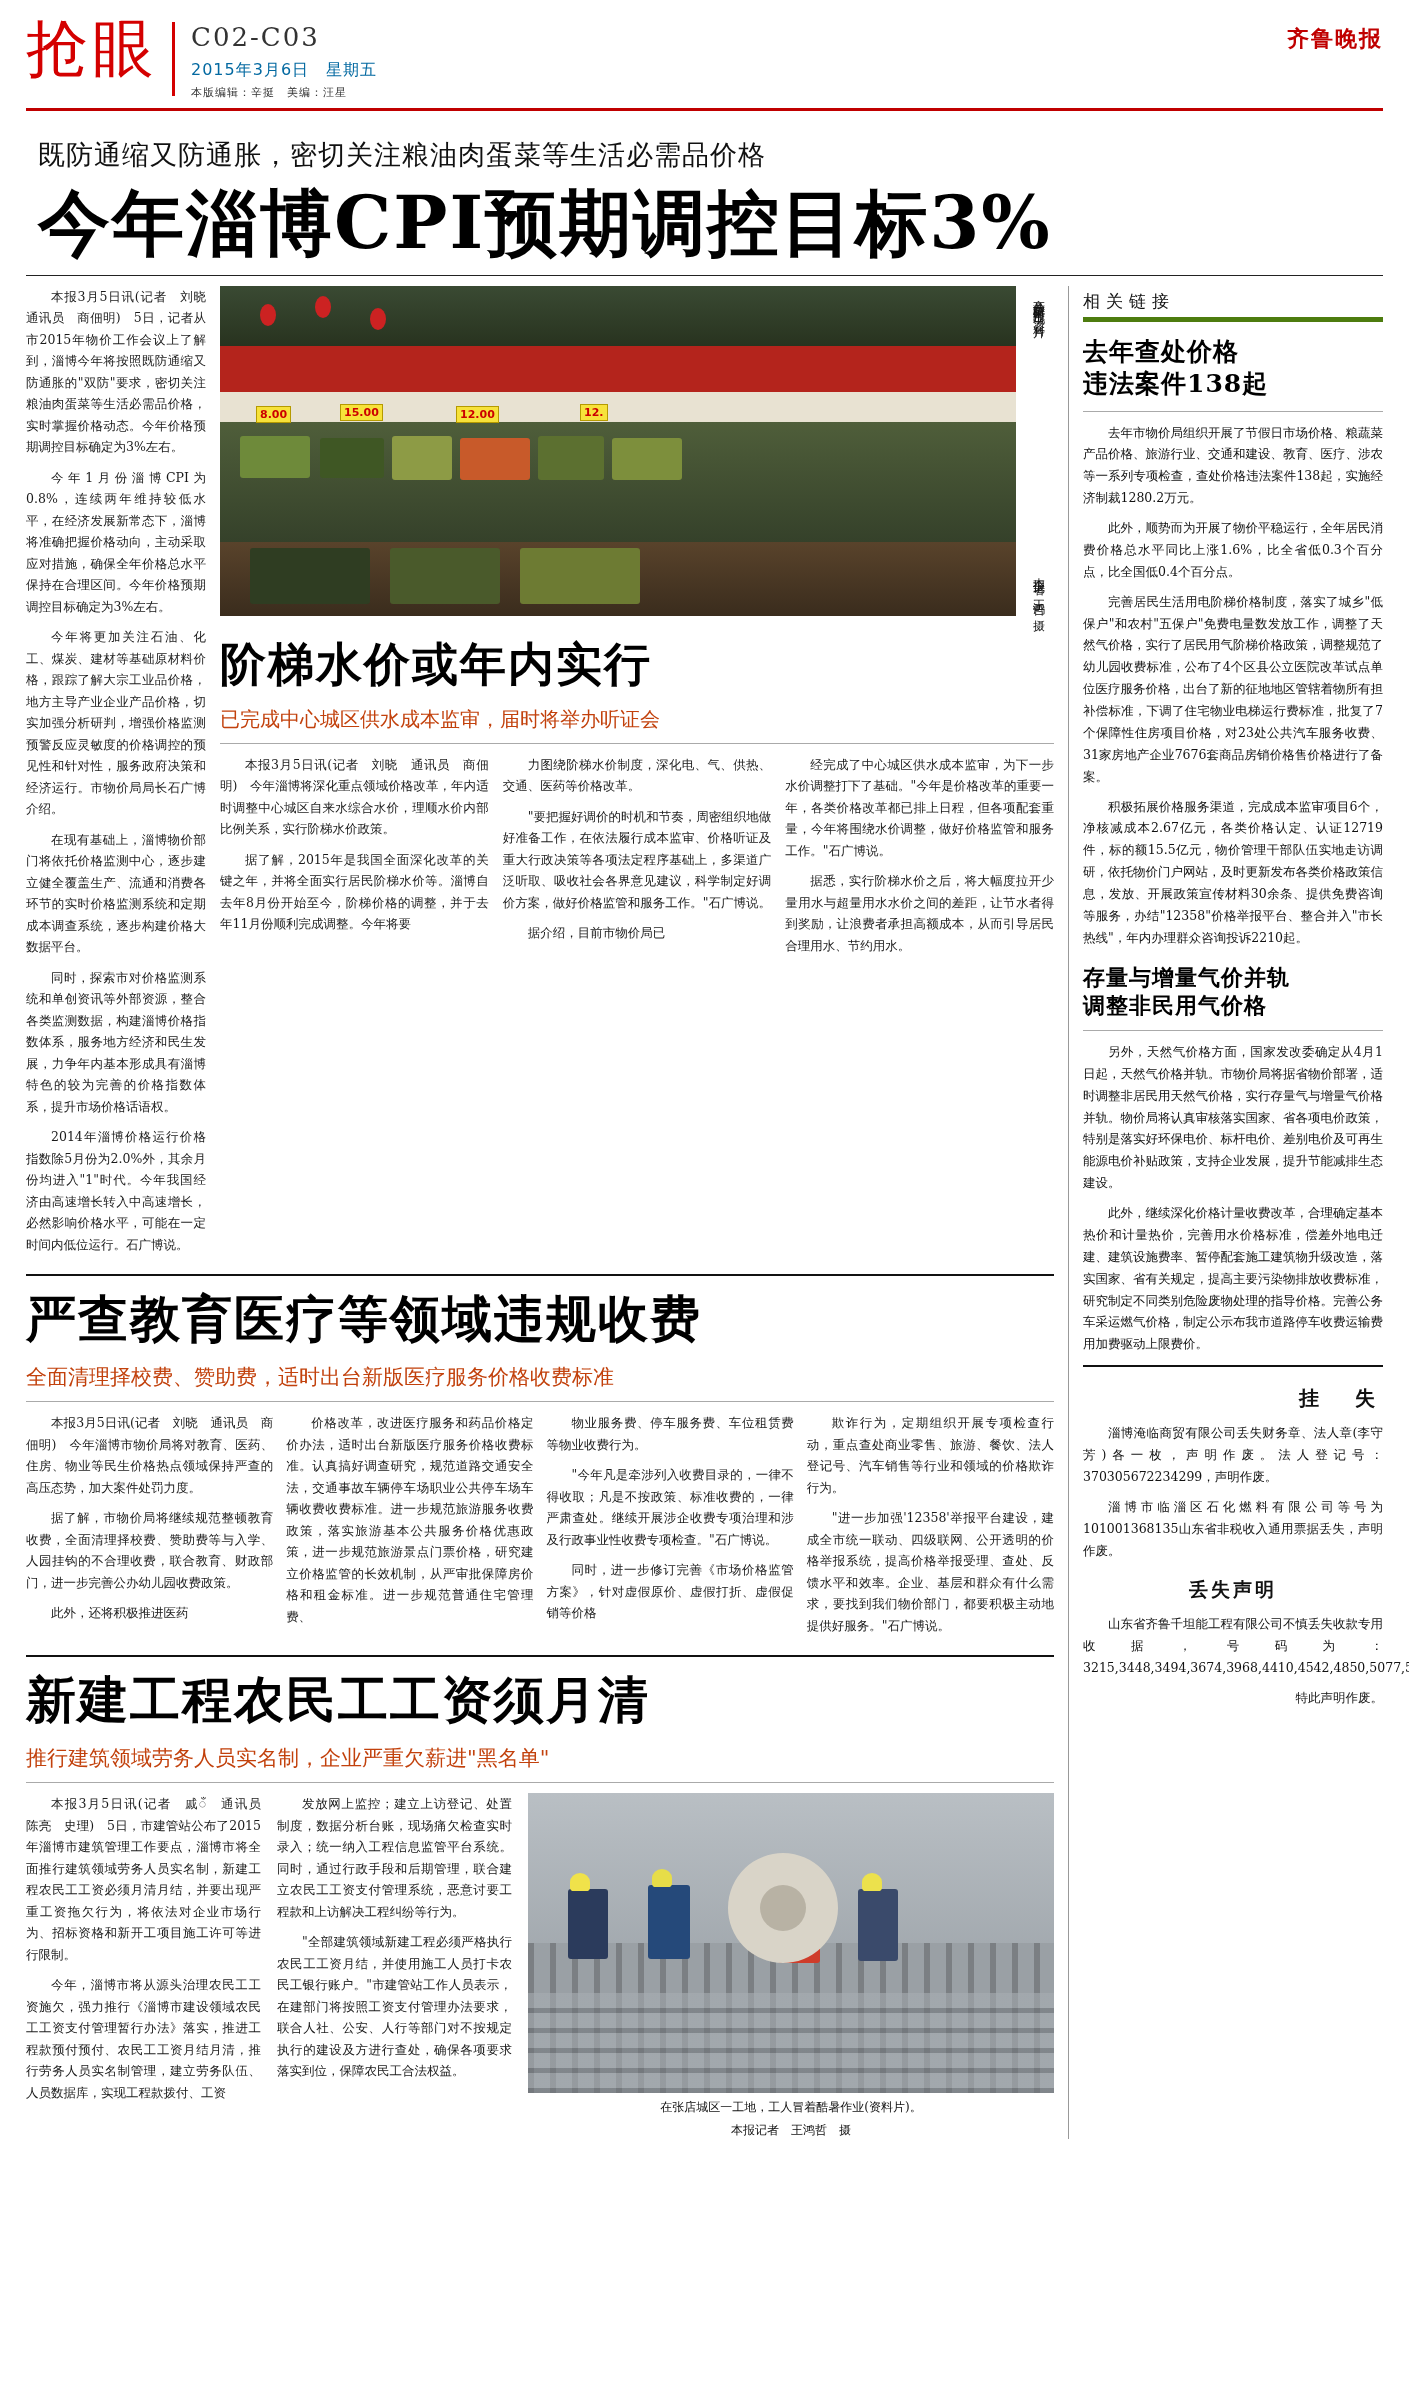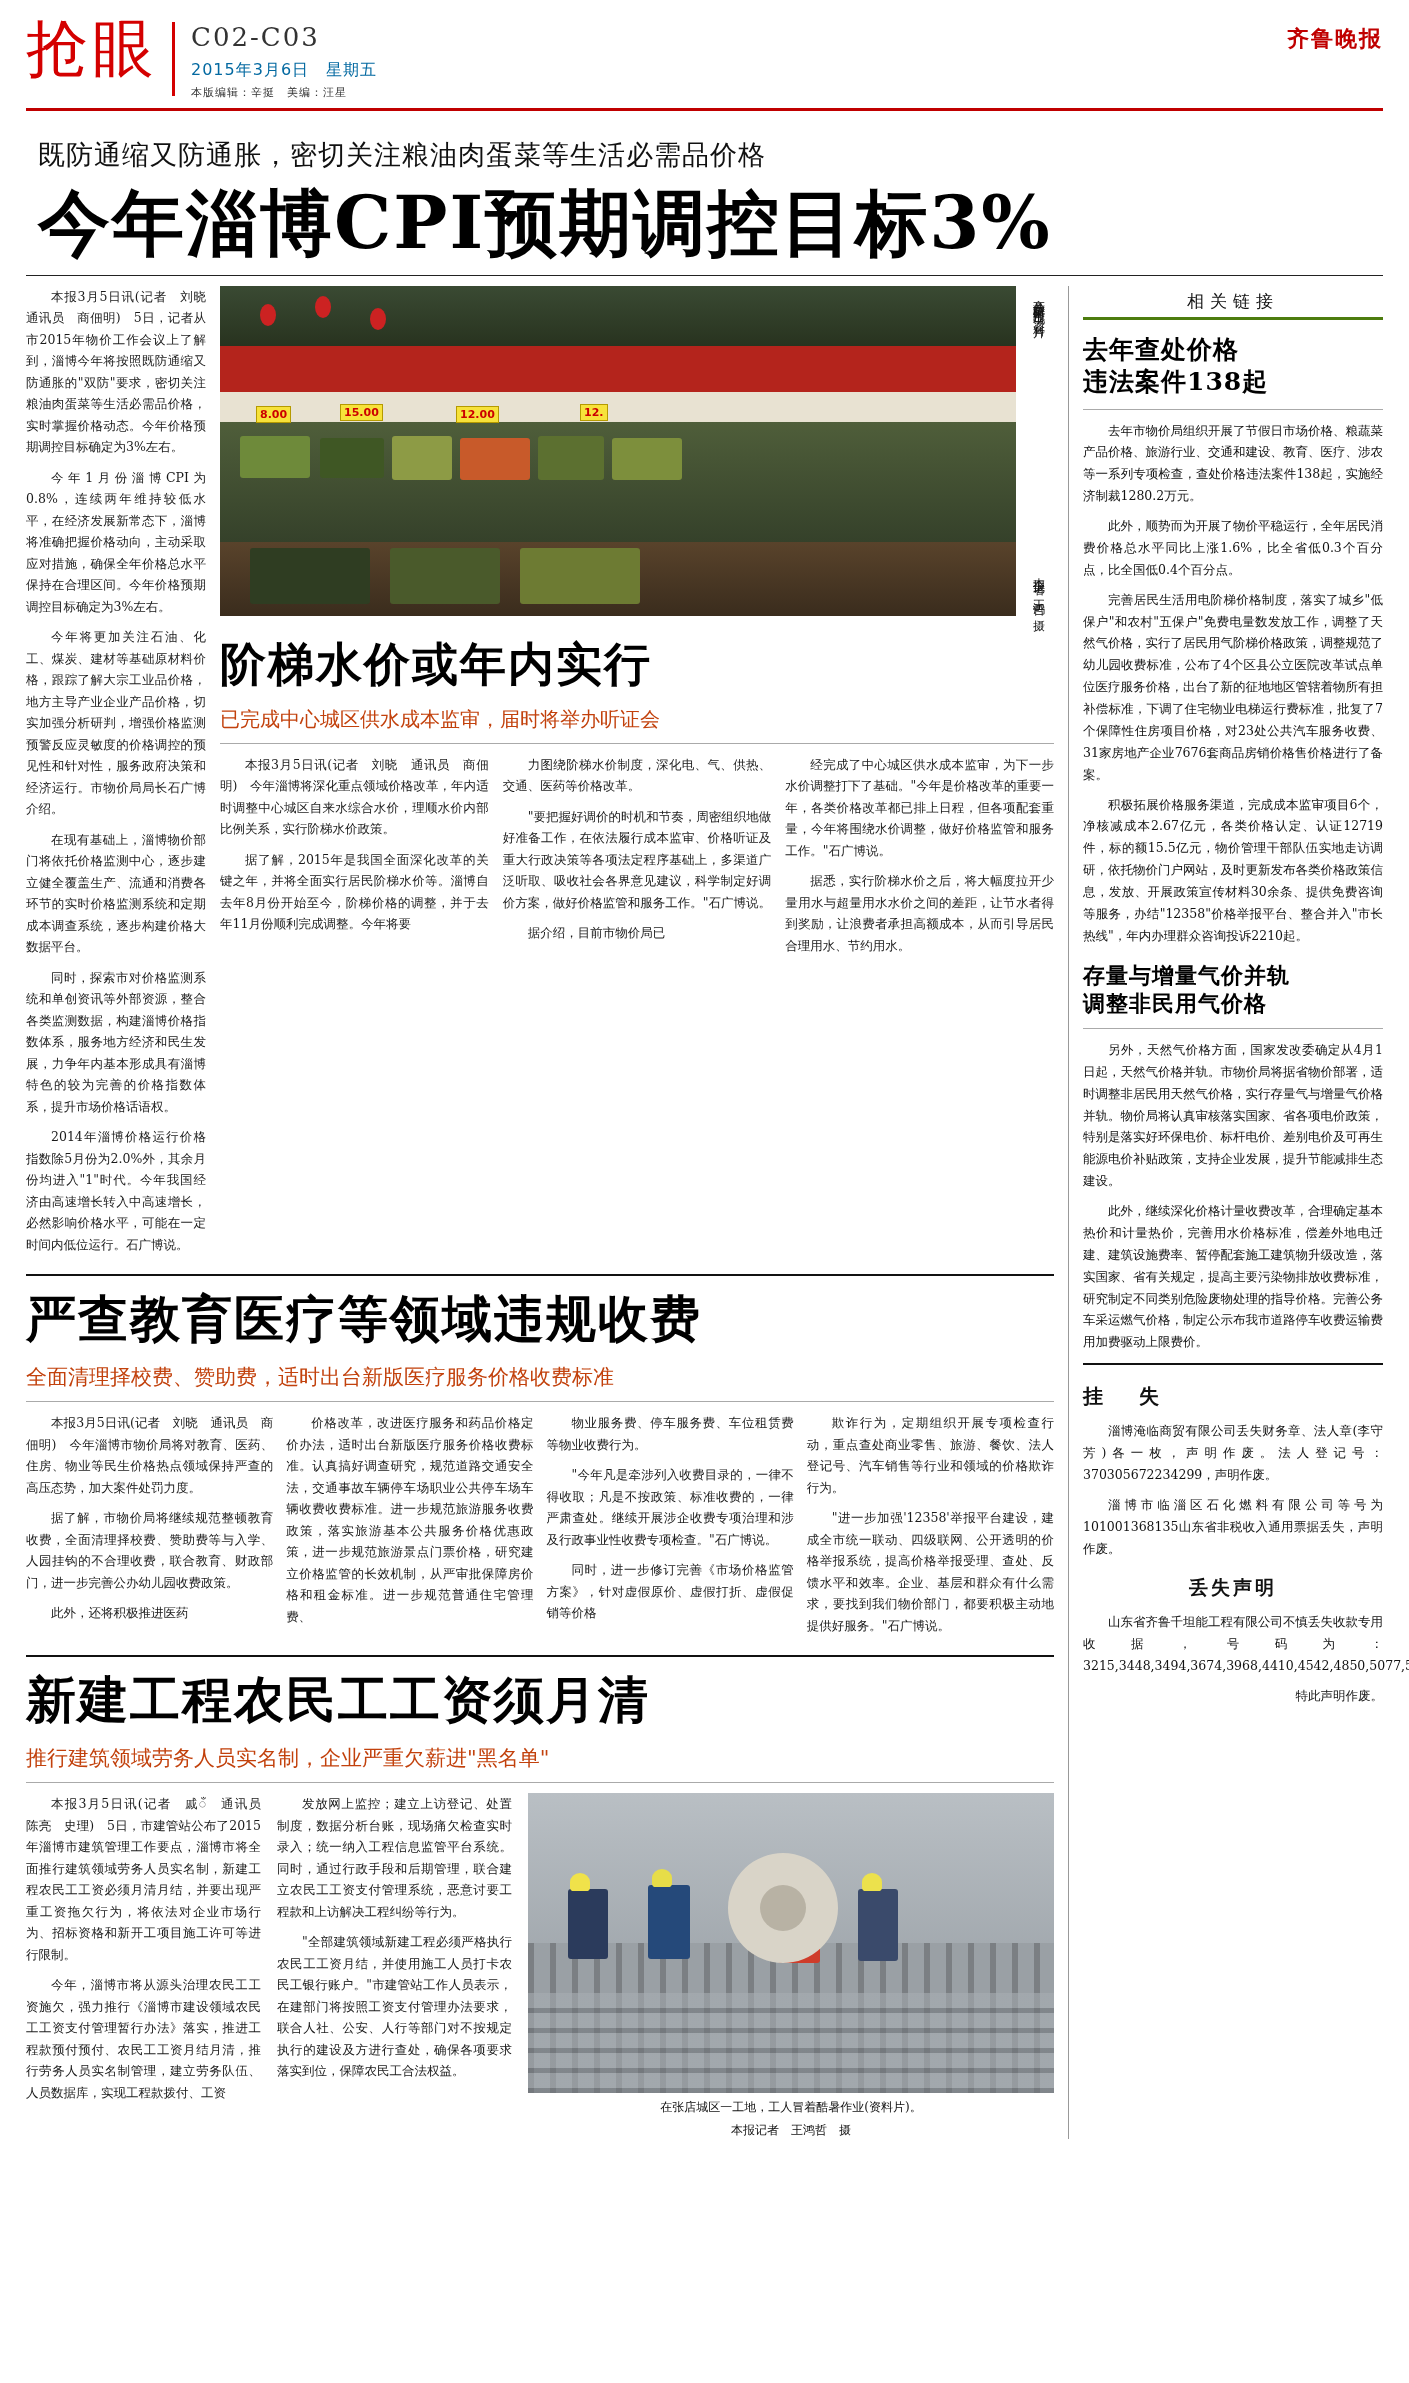--- a/index.html
+++ b/index.html
@@ -32,26 +32,26 @@
 
   .photo{background:#22c55e;position:relative;overflow:hidden;}
 
   .sec-title{font-family:"DejaVu Serif","Liberation Serif",serif;font-weight:bold;letter-spacing:2px;color:#000;}
   .sec-sub{font-family:"DejaVu Serif","Liberation Serif",serif;color:#c2410c;}
 
   .rule-black{border:0;border-top:2px solid #111;margin:10px 0;}
   .rule-grey{border:0;border-top:1px solid #aaa;margin:10px 0;}
 
   
-  .rail-head{text-align:center;font-family:"DejaVu Serif","Liberation Serif",serif;font-size:17px;letter-spacing:6px;color:#111;padding:4px 0;border-bottom:3px solid #4d7c0f;}
+  .rail-head{text-align:left;font-family:"DejaVu Serif","Liberation Serif",serif;font-size:17px;letter-spacing:6px;color:#111;padding:4px 0;border-bottom:5px solid #4d7c0f;}
   .rail-title{font-family:"DejaVu Serif","Liberation Serif",serif;font-weight:bold;font-size:25px;line-height:1.3;letter-spacing:1px;margin:14px 0 10px 0;color:#000;}
   .rail-title.sm{font-size:22px;}
   .rail-txt{font-family:"DejaVu Serif","Liberation Serif",serif;font-size:12.5px;line-height:1.75;text-align:justify;}
   .rail-txt p{margin:0 0 8px 0;text-indent:2em;}
-  .rail-center{text-align:left;font-family:"DejaVu Serif","Liberation Serif",serif;font-weight:bold;font-size:20px;letter-spacing:8px;margin:18px 0 10px;}
+  .rail-center{text-align:right;font-family:"DejaVu Serif","Liberation Serif",serif;font-weight:bold;font-size:20px;letter-spacing:8px;margin:18px 0 10px;}
   .rail-center2{text-align:center;font-family:"DejaVu Serif","Liberation Serif",serif;font-weight:bold;font-size:19px;letter-spacing:3px;margin:16px 0 10px;}
 
   .caption-v{writing-mode:vertical-rl;font-family:"DejaVu Serif","Liberation Serif",serif;font-size:12px;line-height:1.5;letter-spacing:2px;color:#111;}
   .caption{font-family:"DejaVu Serif","Liberation Serif",serif;font-size:12px;text-align:center;color:#111;margin-top:6px;}
 
   .three{display:flex;gap:14px;}
   .three > div{flex:1;}
   .two{display:flex;gap:16px;}
   .four{display:flex;gap:13px;}
   .four > div{flex:1;}

